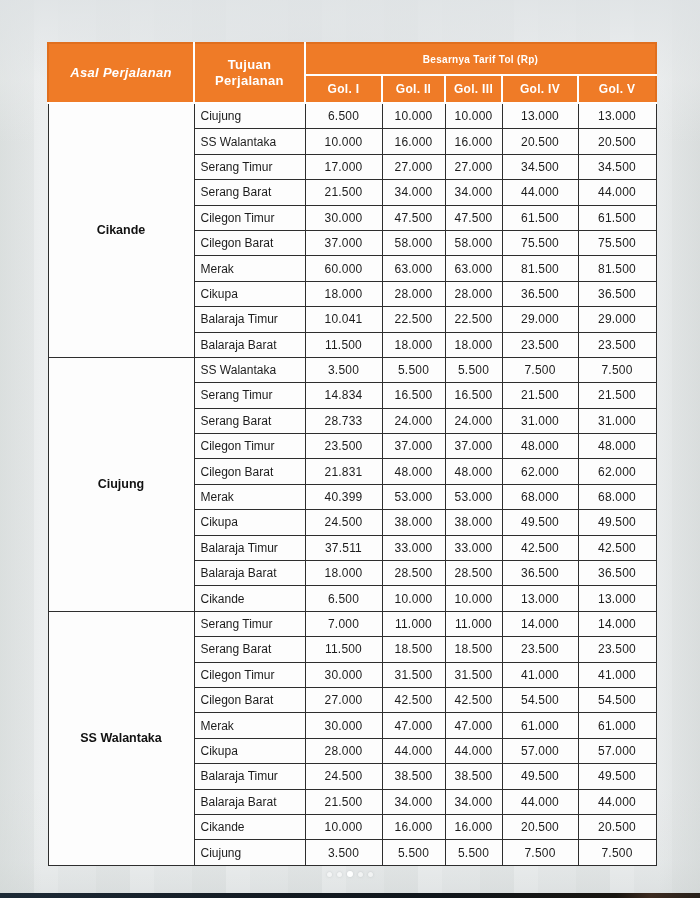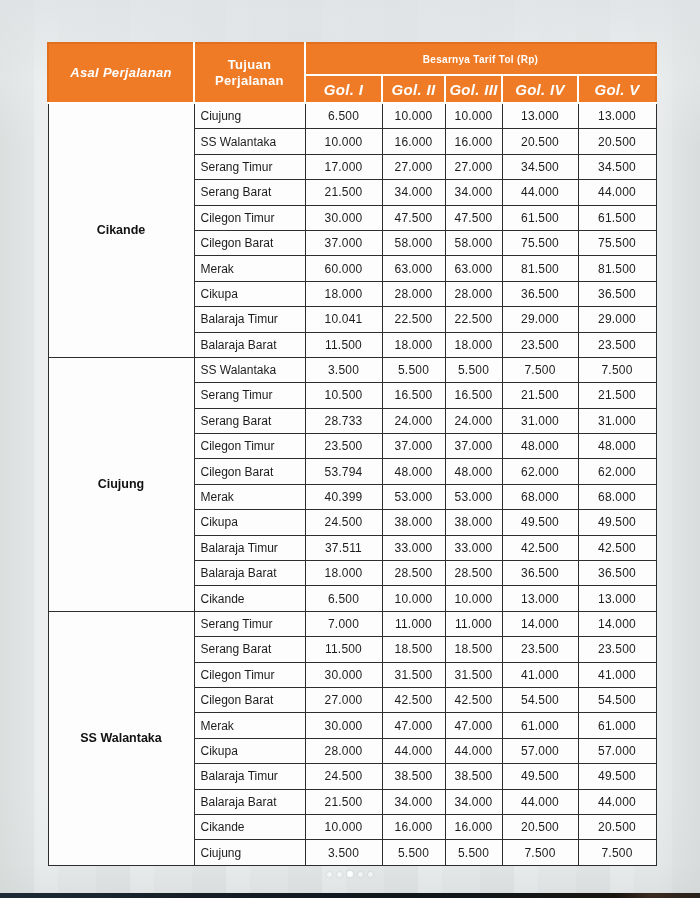--- a/index.html
+++ b/index.html
@@ -28,21 +28,21 @@
     font-weight:bold;
     border:2px solid #ffffff;
     letter-spacing:.3px;
     padding:2px 3px;
   }
   thead tr.hdr-top th{border-top-color:var(--orange-dk);}
   thead th.edge-l{border-left-color:var(--orange-dk);font-style:italic;}
   thead th.edge-r{border-right-color:var(--orange-dk);}
   th.h-asal,th.h-tujuan{font-size:13px;line-height:1.25;}
   th.h-tarif{font-size:10px;height:26px;}
-  tr.hdr-gol th{font-size:15px;height:22px;font-style:italic;}
+  tr.hdr-gol th{font-size:12px;height:22px;}
   tbody td{
     background:#fdfdfd;
     border:1px solid #2e2e2e;
     height:24.4px;
     font-size:12px;
     color:#1c1c1c;
     padding:0 4px;
     overflow:hidden;white-space:nowrap;
   }
   tbody td.origin{font-weight:bold;text-align:center;font-size:12.5px;color:#111;}
@@ -176,21 +176,21 @@
             <td rowspan="10" class="origin">Ciujung</td>
             <td class="dest">SS Walantaka</td>
             <td class="val">3.500</td>
             <td class="val">5.500</td>
             <td class="val">5.500</td>
             <td class="val">7.500</td>
             <td class="val">7.500</td>
           </tr>
           <tr>
             <td class="dest">Serang Timur</td>
-            <td class="val">10.500</td>
+            <td class="val">14.834</td>
             <td class="val">16.500</td>
             <td class="val">16.500</td>
             <td class="val">21.500</td>
             <td class="val">21.500</td>
           </tr>
           <tr>
             <td class="dest">Serang Barat</td>
             <td class="val">28.733</td>
             <td class="val">24.000</td>
             <td class="val">24.000</td>
@@ -200,21 +200,21 @@
           <tr>
             <td class="dest">Cilegon Timur</td>
             <td class="val">23.500</td>
             <td class="val">37.000</td>
             <td class="val">37.000</td>
             <td class="val">48.000</td>
             <td class="val">48.000</td>
           </tr>
           <tr>
             <td class="dest">Cilegon Barat</td>
-            <td class="val">53.794</td>
+            <td class="val">21.831</td>
             <td class="val">48.000</td>
             <td class="val">48.000</td>
             <td class="val">62.000</td>
             <td class="val">62.000</td>
           </tr>
           <tr>
             <td class="dest">Merak</td>
             <td class="val">40.399</td>
             <td class="val">53.000</td>
             <td class="val">53.000</td>

